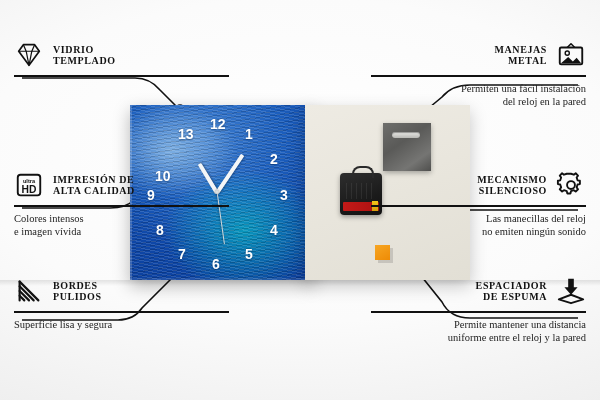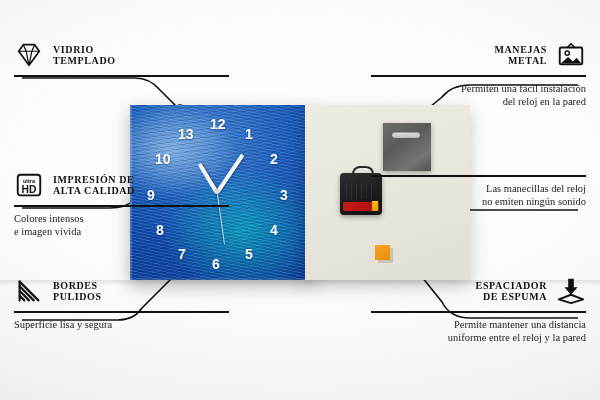--- a/index.html
+++ b/index.html
@@ -145,21 +145,21 @@
       <span class="num" style="left:80px;top:12px;">12</span>
       <span class="num" style="left:115px;top:22px;">1</span>
       <span class="num" style="left:140px;top:47px;">2</span>
       <span class="num" style="left:150px;top:83px;">3</span>
       <span class="num" style="left:140px;top:118px;">4</span>
       <span class="num" style="left:115px;top:142px;">5</span>
       <span class="num" style="left:82px;top:152px;">6</span>
       <span class="num" style="left:48px;top:142px;">7</span>
       <span class="num" style="left:26px;top:118px;">8</span>
       <span class="num" style="left:17px;top:83px;">9</span>
-      <span class="num" style="left:25px;top:47px;">10</span>
+      <span class="num" style="left:25px;top:64px;">10</span>
       <span class="num" style="left:48px;top:22px;">13</span>
 
       <div class="hand" style="left:87px;top:86px;width:34px;height:4px;transform:rotate(-121deg);"></div>
       <div class="hand" style="left:87px;top:86px;width:46px;height:4px;transform:rotate(-56deg);"></div>
       <div class="hand" style="left:87px;top:87px;width:52px;height:1.4px;background:#cfd6d8;transform:rotate(82deg);"></div>
       <div class="pin" style="left:85px;top:85px;"></div>
     </div>
 
     <div class="back">
       <div class="hanger">
@@ -230,20 +230,28 @@
       </svg>
       <div class="title">MANEJAS
 METAL</div>
     </div>
     <div class="rule"></div>
     <div class="desc">Permiten una fácil instalación
 del reloj en la pared</div>
   </div>
 
   <div class="callout right" style="left:371px;top:170px;">
+    <div class="head">
+      <svg class="ico" viewBox="0 0 32 32">
+        <path d="M16 4 l3 1 2-1.5 2.5 2.5 -1.5 2 1 3 2.5 .5 v3.5 l-2.5 .5 -1 3 1.5 2 -2.5 2.5 -2-1.5 -3 1 -.5 2.5 h-3.5 l-.5-2.5 -3-1 -2 1.5 -2.5-2.5 1.5-2 -1-3 -2.5-.5 v-3.5 l2.5-.5 1-3 -1.5-2 2.5-2.5 2 1.5 3-1 z" fill="none" stroke="#111" stroke-width="2" stroke-linejoin="round"></path>
+        <circle cx="16" cy="16" r="4.2" fill="none" stroke="#111" stroke-width="2"></circle>
+      </svg>
+      <div class="title">MECANISMO
+SILENCIOSO</div>
+    </div>
     <div class="rule"></div>
     <div class="desc">Las manecillas del reloj
 no emiten ningún sonido</div>
   </div>
 
   <div class="callout right" style="left:371px;top:276px;">
     <div class="head">
       <svg class="ico" viewBox="0 0 32 32">
         <path d="M13 3 h6 v9 h4 l-7 8 -7 -8 h4 z" fill="#111"></path>
         <path d="M16 20 L29 25 L16 29 L3 25 Z" fill="none" stroke="#111" stroke-width="2" stroke-linejoin="round"></path>

